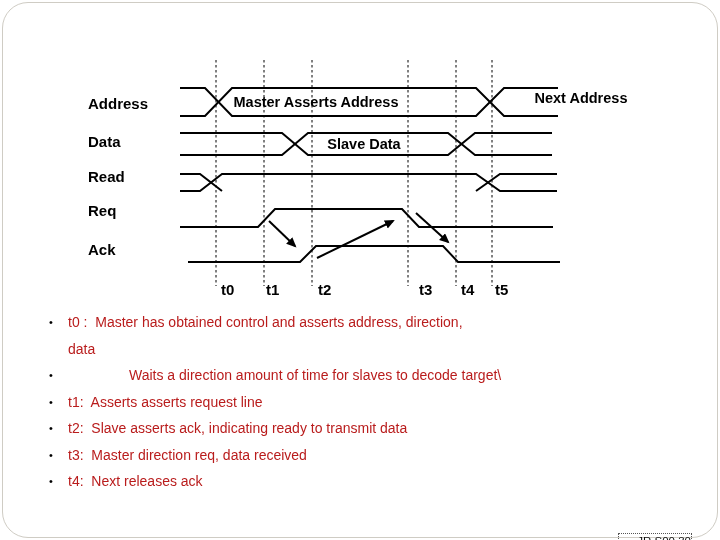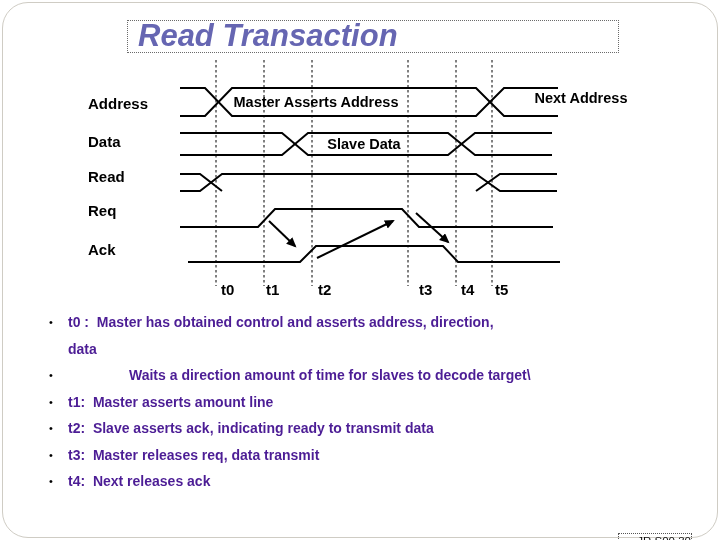--- a/index.html
+++ b/index.html
@@ -31,40 +31,37 @@
   .cause-arrow{stroke:#000;stroke-width:2;fill:none;}
   
   #bullets{
     position:absolute;left:49px;top:309px;width:622px;
   }
   .bullet-item{display:flex;align-items:flex-start;}
   .bullet-marker{
     flex:0 0 19px;width:19px;font-size:11px;line-height:26.5px;color:#000;
   }
   .bullet-text{
-    flex:1;font-size:14px;font-weight:bold;line-height:26.5px;
-    white-space:pre-wrap;color:#4c1d95;
+    flex:1;font-size:14px;font-weight:normal;line-height:26.5px;
+    white-space:pre-wrap;color:#b91c1c;
   }
   .bullet-text.indent{padding-left:61px;}
   
   #footer-badge{
     position:absolute;left:618px;top:497px;width:74px;height:18px;
     border:1px dotted #555;box-sizing:border-box;
     font-size:11.5px;line-height:15px;text-align:right;color:#111;margin-top:36px;
   }
 </style>
 </head>
 <body>
 
 <div id="slide">
   <div id="slide-border"></div>
 
-  <div id="title-box">
-    <div id="title-text">Read Transaction</div>
-  </div>
 
   <svg id="wave-svg" width="720" height="540" viewBox="0 0 720 540">
     <defs>
       <marker id="arrowhead" markerUnits="userSpaceOnUse" markerWidth="12" markerHeight="10" refX="8" refY="4.5" orient="auto">
         <path d="M0,0 L10,4.5 L0,9 z" fill="#000"></path>
       </marker>
     </defs>
 
     <g>
       <line class="gridline" x1="216" y1="60" x2="216" y2="286"></line>
@@ -125,29 +122,29 @@
       <span class="bullet-marker">•</span>
       <span class="bullet-text">t0 :  Master has obtained control and asserts address, direction,
 data</span>
     </div>
     <div class="bullet-item">
       <span class="bullet-marker">•</span>
       <span class="bullet-text indent">Waits a direction amount of time for slaves to decode target\</span>
     </div>
     <div class="bullet-item">
       <span class="bullet-marker">•</span>
-      <span class="bullet-text">t1:  Master asserts amount line</span>
+      <span class="bullet-text">t1:  Asserts asserts request line</span>
     </div>
     <div class="bullet-item">
       <span class="bullet-marker">•</span>
       <span class="bullet-text">t2:  Slave asserts ack, indicating ready to transmit data</span>
     </div>
     <div class="bullet-item">
       <span class="bullet-marker">•</span>
-      <span class="bullet-text">t3:  Master releases req, data transmit</span>
+      <span class="bullet-text">t3:  Master direction req, data received</span>
     </div>
     <div class="bullet-item">
       <span class="bullet-marker">•</span>
       <span class="bullet-text">t4:  Next releases ack</span>
     </div>
   </div>
 
   <div id="footer-badge">JR.S00 30</div>
 </div>
 

